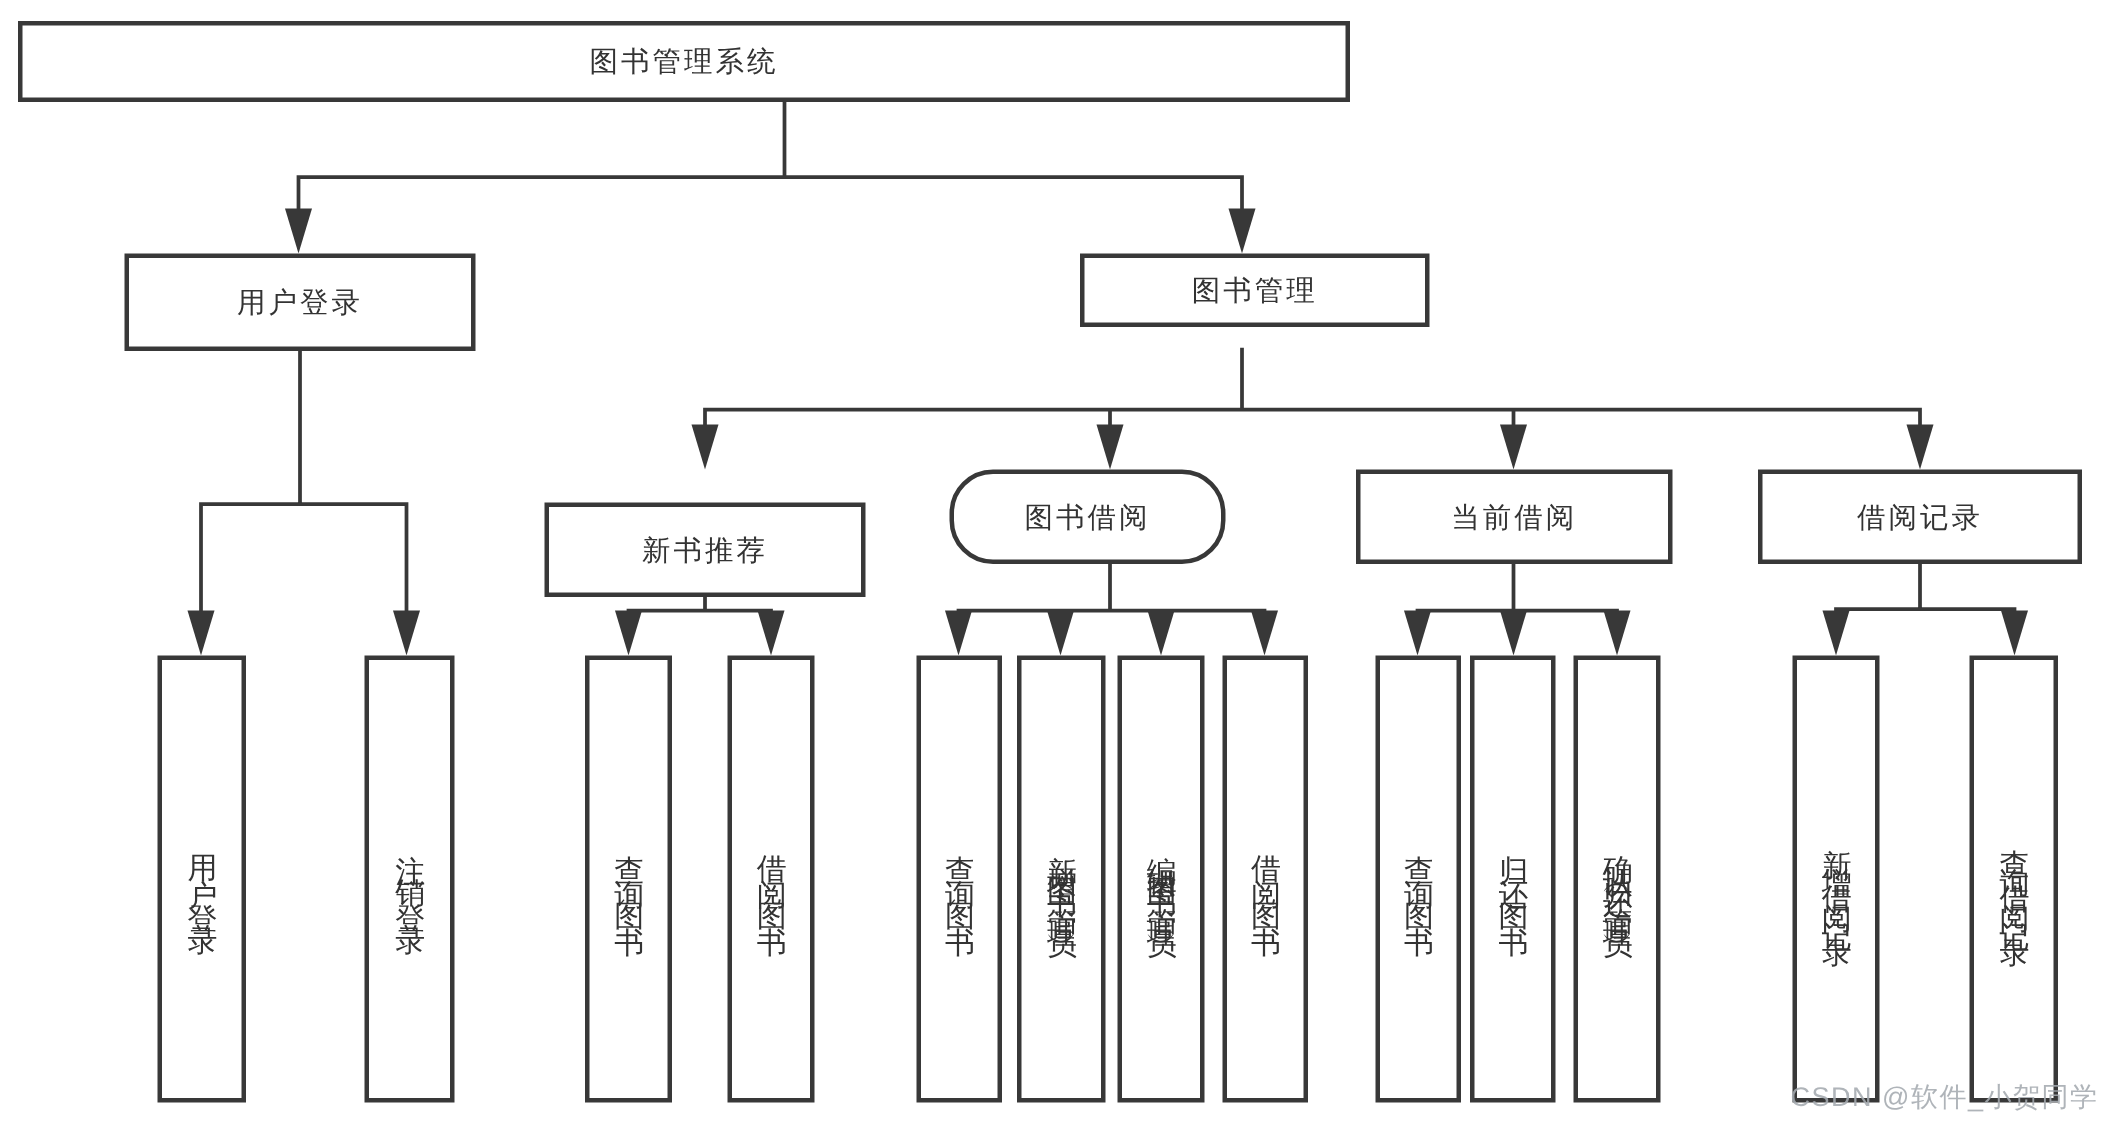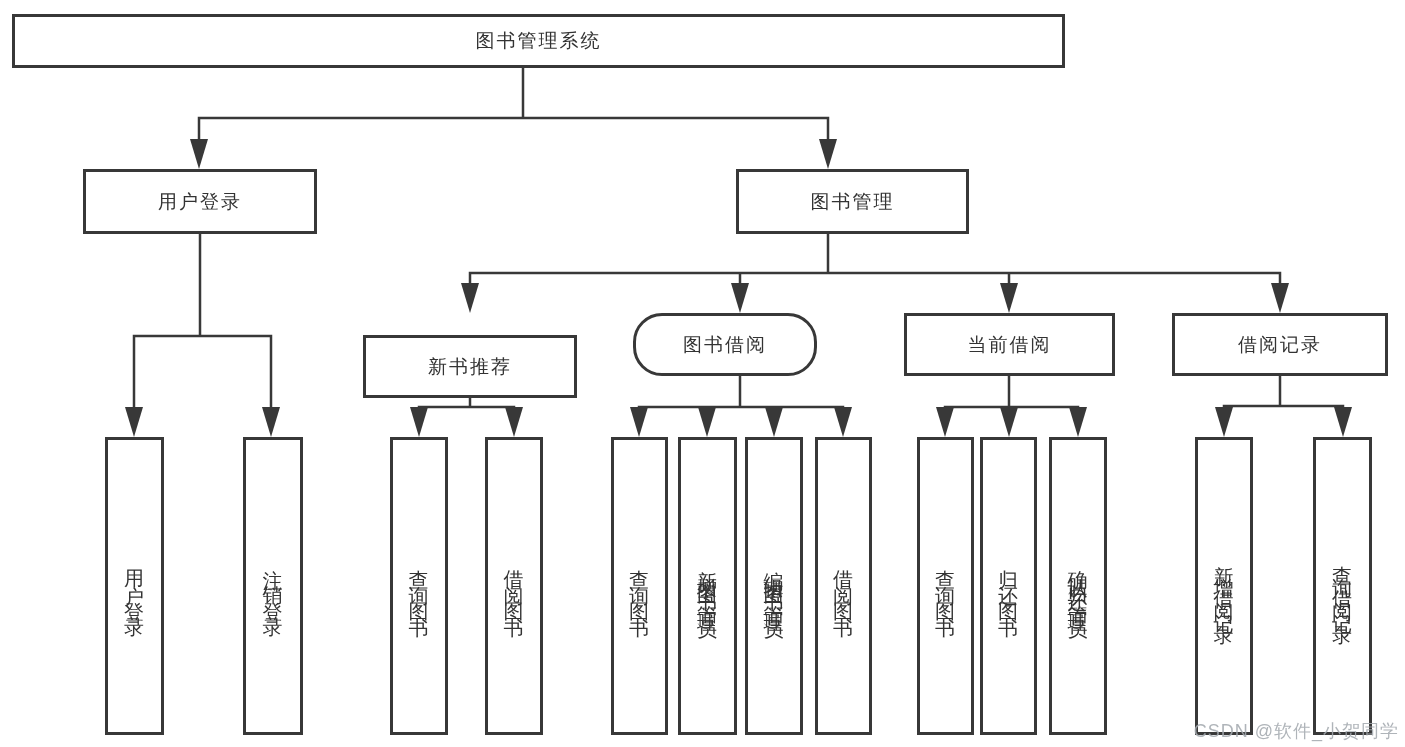--- a/index.html
+++ b/index.html
@@ -57,24 +57,24 @@
       <polygon points="698,407 716,407 707,437" fill="#383838"></polygon>
       <polygon points="765,407 783,407 774,437" fill="#383838"></polygon>
       <polygon points="834,407 852,407 843,437" fill="#383838"></polygon>
       <polygon points="936,407 954,407 945,437" fill="#383838"></polygon>
       <polygon points="1000,407 1018,407 1009,437" fill="#383838"></polygon>
       <polygon points="1069,407 1087,407 1078,437" fill="#383838"></polygon>
       <polygon points="1215,407 1233,407 1224,437" fill="#383838"></polygon>
       <polygon points="1334,407 1352,407 1343,437" fill="#383838"></polygon>
     </svg>
 
-  <div class="node" style="left:12px; top:14px; width:1053px; height:54px;text-align:right;">图书管理系统</div>
+  <div class="node" style="left:12px; top:14px; width:888px; height:54px;text-align:right;">图书管理系统</div>
 
   <div class="node" style="left:83px; top:169px; width:234px; height:65px;">用户登录</div>
-  <div class="node" style="left:736px; top:169px; width:233px; height:65px;">图书管理</div>
+  <div class="node" style="left:720px; top:169px; width:233px; height:49px;">图书管理</div>
 
   <div class="node" style="left:363px; top:313px; width:214px; height:63px;margin-top:22px;">新书推荐</div>
   <div class="node" style="left:633px; top:313px; width:184px; height:63px;border-radius:29px;">图书借阅</div>
   <div class="node" style="left:904px; top:313px; width:211px; height:63px;">当前借阅</div>
   <div class="node" style="left:1172px; top:313px; width:216px; height:63px;">借阅记录</div>
 
   <div class="leaf sp4" style="left:105px; width:59px;">用户登录</div>
   <div class="leaf sp4" style="left:243px; width:60px;">注销登录</div>
 
   <div class="leaf sp4" style="left:390px; width:58px;">查询图书</div>

